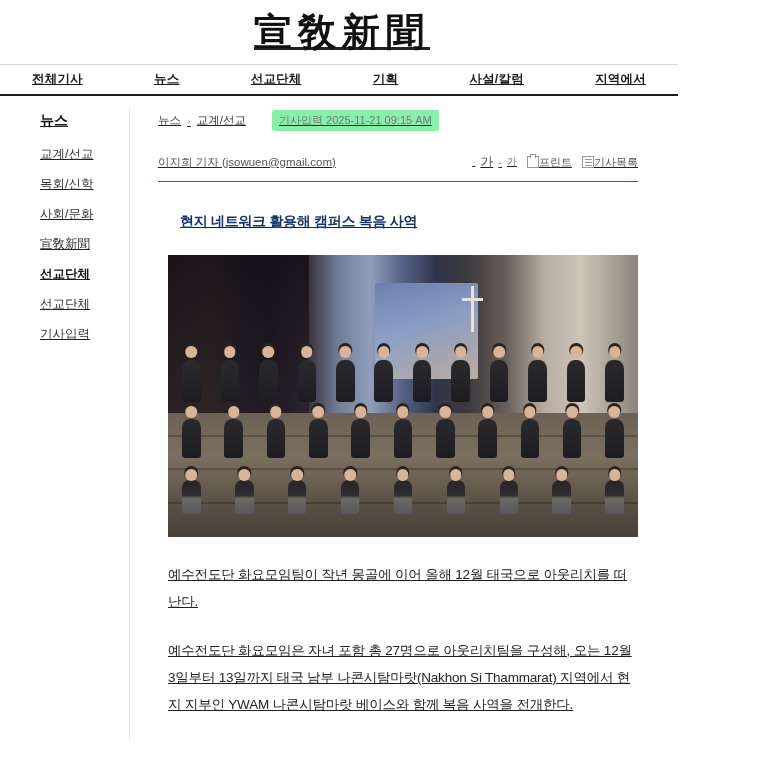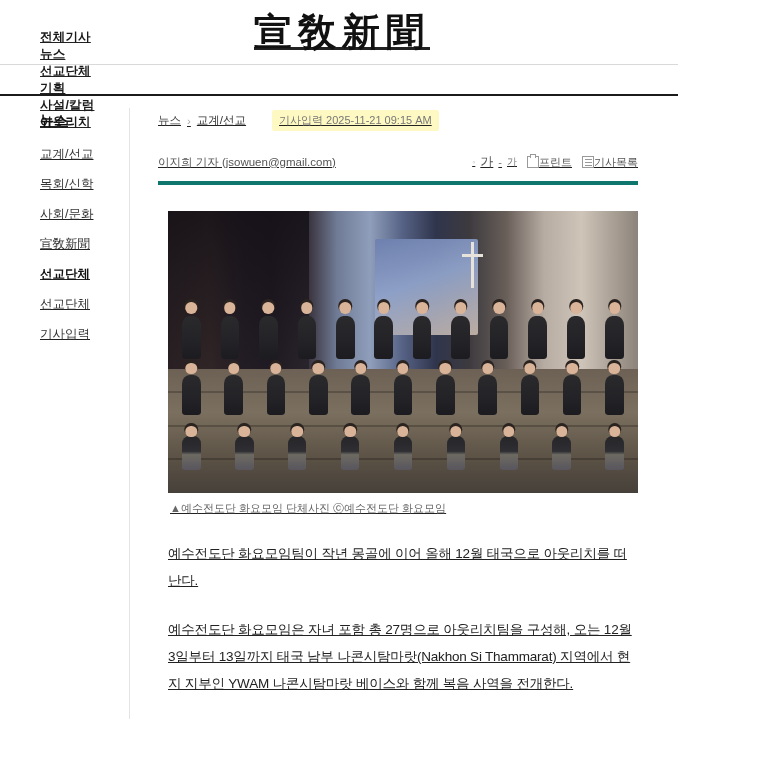--- a/index.html
+++ b/index.html
@@ -41,23 +41,22 @@
   .topnav {
     border-top: 1px solid #d9d9d9;
     border-bottom: 2px solid #1b1b1b;
     height: 32px;
     display: flex;
     align-items: center;
   }
   .topnav .items {
     width: 100%;
     display: flex;
-    justify-content: center;
-    padding: 0 40px;
-    flex-direction: column;
+    justify-content: space-between;
+    padding: 0 32px;
   }
   .topnav .nav-item {
     font-size: 12.5px;
     font-weight: 700;
     color: #1b1b1b;
     letter-spacing: 0.2px;
     cursor: pointer;
     white-space: nowrap;
   }
 
@@ -106,37 +105,37 @@
   .crumb {
     color: #444;
     cursor: pointer;
   }
   .crumb-sep { margin: 0 6px; color: #aaa; }
   .crumb.current { color: #333; }
   .stamp {
     margin-left: 26px;
     font-size: 11px;
     color: #777;
-    background: #fef9c3;
+    background: #86efac;
     padding: 3px 7px;
     border-radius: 2px;
   }
 
   .headline {
     font-size: 27px;
     line-height: 1.32;
     font-weight: 700;
     color: #111;
     margin: 20px 0 0 0;
     letter-spacing: -0.6px;
   }
 
   .byline-row {
     margin-top: 22px;
-    border-bottom: 4px solid #0f766e;
+    border-bottom: 1px solid #0f766e;
     padding-bottom: 10px;
     display: flex;
     align-items: center;
     justify-content: space-between;
   }
   .byline {
     font-size: 11.5px;
     color: #555;
   }
   .tools {
@@ -319,21 +318,21 @@
     <div class="logo">宣敎新聞</div>
   </div>
 
   <div class="topnav">
     <div class="items">
       <div class="nav-item">전체기사</div>
       <div class="nav-item">뉴스</div>
       <div class="nav-item">선교단체</div>
       <div class="nav-item">기획</div>
       <div class="nav-item">사설/칼럼</div>
-      <div class="nav-item">아웃리치</div>
+      <div class="nav-item">지역에서</div>
     </div>
   </div>
 
   <div class="body-wrap">
 
     <div class="sidebar">
       <div class="side-title">뉴스</div>
       <ul>
         <li>교계/선교</li>
         <li>목회/신학</li>
@@ -369,20 +368,21 @@
             <span>프린트</span>
           </div>
           <div class="tool-btn">
             <span class="tool-ico list"></span>
             <span>기사목록</span>
           </div>
         </div>
       </div>
 
       <div class="subheads">
+        <div class="subhead">현지 네트워크 활용해 캠퍼스 복음 사역</div>
       </div>
 
       <div class="figure">
         <div class="photo">
           <div class="ph-wall"></div>
           <div class="ph-wall-dark"></div>
           <div class="ph-screen"></div>
           <div class="ph-cross"></div>
           <div class="ph-floor">
             <div class="ph-step" style="top:18%"></div>
@@ -423,21 +423,20 @@
                 <div class="ph-p"></div>
                 <div class="ph-p"></div>
               <div class="ph-p"></div>
                 <div class="ph-p"></div>
                 <div class="ph-p"></div>
                 <div class="ph-p"></div>
               <div class="ph-p"></div>
             </div>
           </div>
         </div>
-        <div class="caption">▲예수전도단 화요모임 단체사진 ⓒ예수전도단 화요모임</div>
       </div>
 
       <div class="paragraphs">
         <p class="para">예수전도단 화요모임팀이 작년 몽골에 이어 올해 12월 태국으로 아웃리치를 떠난다.</p>
         <p class="para">예수전도단 화요모임은 자녀 포함 총 27명으로 아웃리치팀을 구성해, 오는 12월 3일부터 13일까지 태국 남부 나콘시탐마랏(Nakhon Si Thammarat) 지역에서 현지 지부인 YWAM 나콘시탐마랏 베이스와 함께 복음 사역을 전개한다.</p>
       </div>
 
     </div>
   </div>
 </div>

